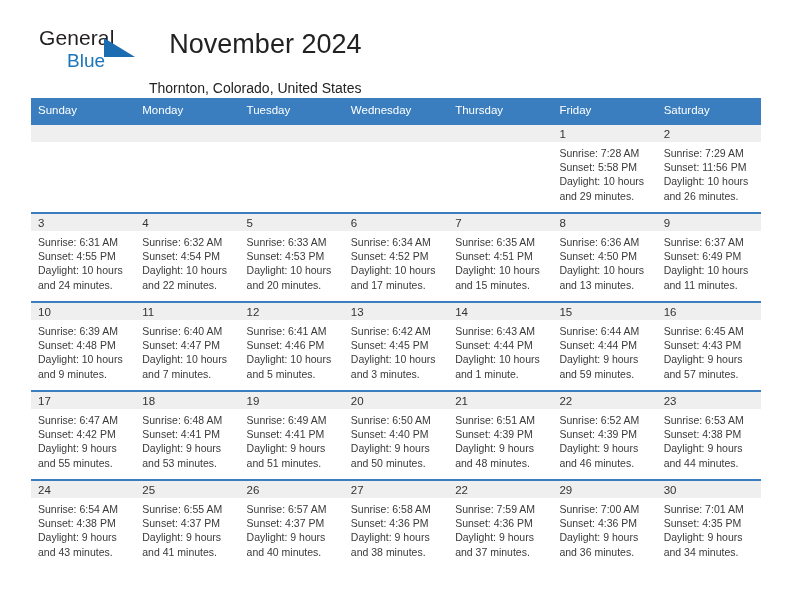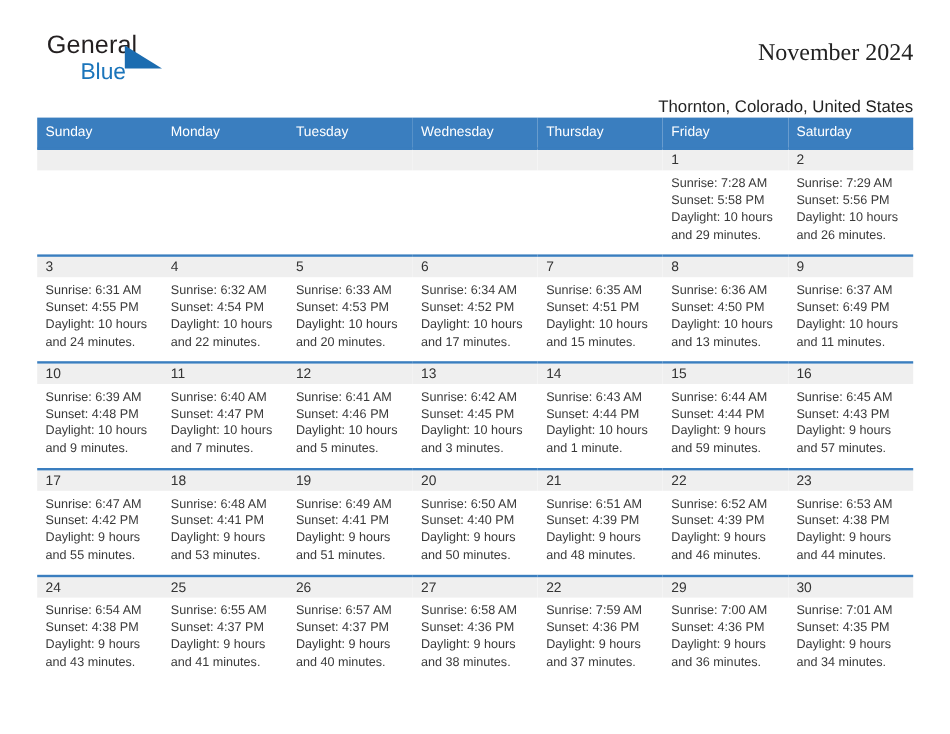--- a/index.html
+++ b/index.html
@@ -19,21 +19,20 @@
     width: 792px;
     height: 612px;
     box-sizing: border-box;
     padding: 0 31px;
   }
 
   
   .header {
     display: flex;
     align-items: flex-start;
-    justify-content: space-between;
     padding-top: 26px;
     height: 72px;
     box-sizing: border-box;
   }
   .brand {
     position: relative;
     width: 118px;
     height: 52px;
     padding-left: 8px;
     box-sizing: border-box;
@@ -60,26 +59,25 @@
     height: 0;
     border-left: 31px solid #1b6cb0;
     border-top: 19px solid transparent;
   }
 
   .title-block {
     text-align: right;
     padding-top: 2px;
   }
   .cal-title {
-    font-size: 20px;
+    font-size: 27px;
     color: #222222;
     line-height: 32px;
     font-weight: normal;
     margin: 0;
-    font-family: Liberation Serif, serif;
   }
   .cal-subtitle {
     font-size: 14px;
     color: #222222;
     line-height: 20px;
     margin: 18px 0 0 0;
     font-weight: normal;
   }
 
   
@@ -218,21 +216,21 @@
           <div class="cell-body">
             <div>Sunrise: 7:28 AM</div>
             <div>Sunset: 5:58 PM</div>
             <div class="daylight">Daylight: 10 hours and 29 minutes.</div>
           </div>
         </td>
         <td>
           <div class="daynum-bar">2</div>
           <div class="cell-body">
             <div>Sunrise: 7:29 AM</div>
-            <div>Sunset: 5:56 PM</div>
+            <div>Sunset: 11:56 PM</div>
             <div class="daylight">Daylight: 10 hours and 26 minutes.</div>
           </div>
         </td>
       </tr>
 
       <tr>
         <td>
           <div class="daynum-bar">3</div>
           <div class="cell-body">
             <div>Sunrise: 6:31 AM</div>

